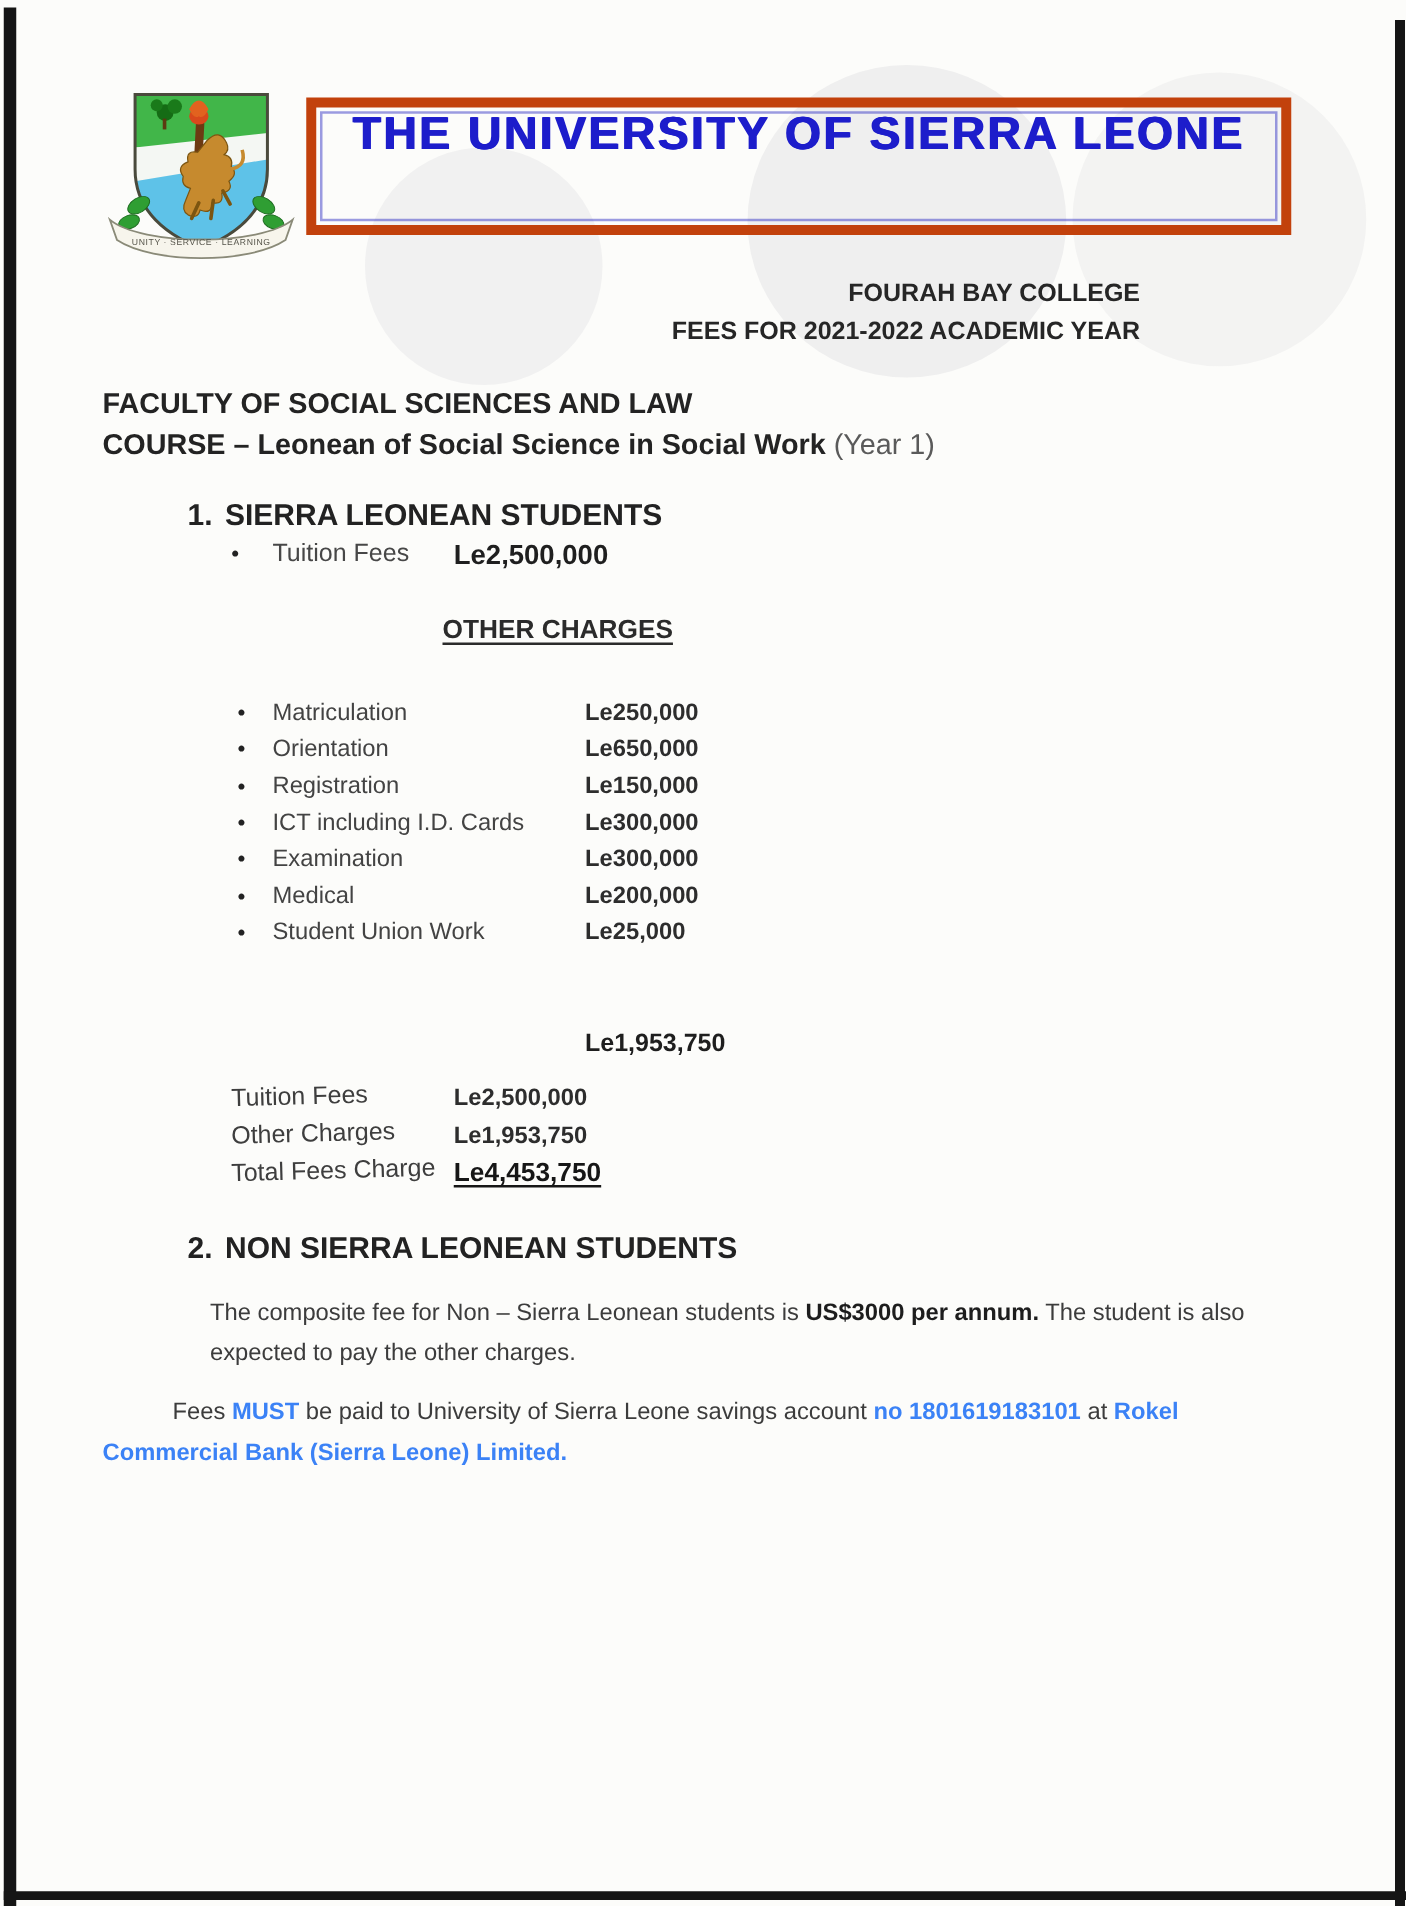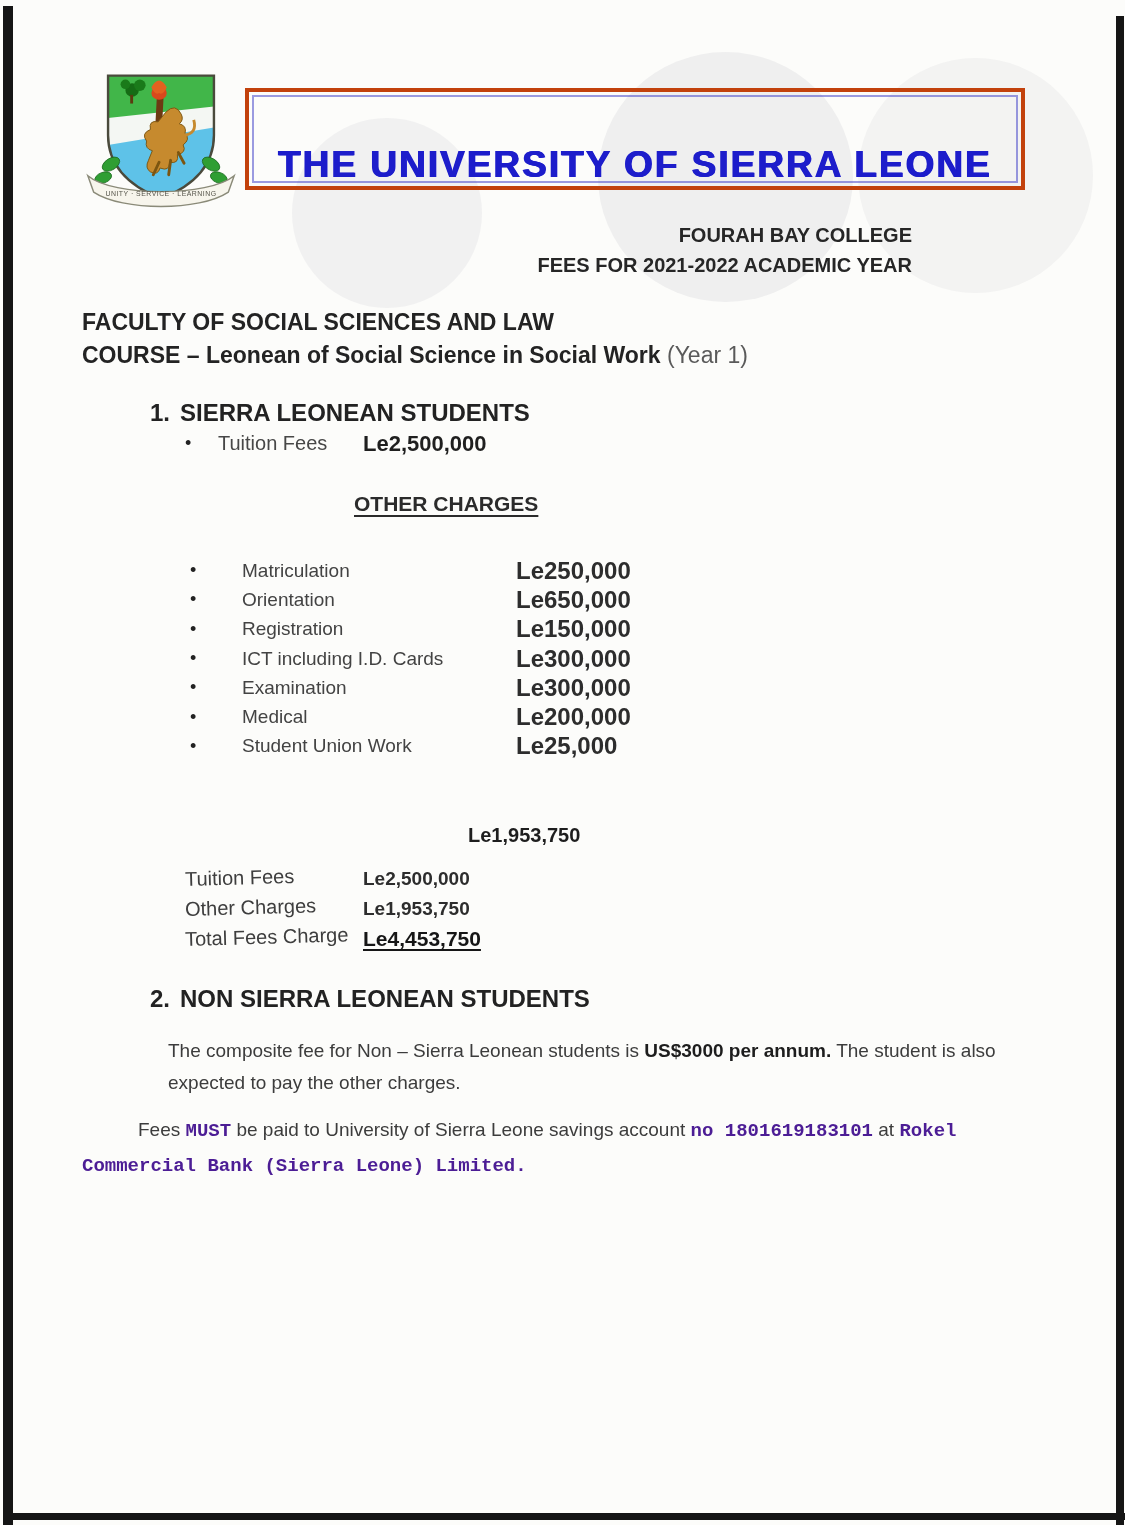--- a/index.html
+++ b/index.html
@@ -20,23 +20,23 @@
   .edge-bottom{left:3px;right:0;bottom:5px;height:7px;}
   
   .wm{position:absolute;border-radius:50%;background:rgba(150,150,168,0.10);}
   .wm1{left:292px;top:118px;width:190px;height:190px;}
   .wm2{left:598px;top:52px;width:255px;height:250px;background:rgba(150,150,168,0.12);}
   .wm3{left:858px;top:58px;width:235px;height:235px;background:rgba(150,150,168,0.09);}
   
   .logo{position:absolute;left:84px;top:68px;width:154px;height:150px;}
   
   .banner{
-    position:absolute;left:245px;top:88px;width:772px;height:94px;
-    border:4px solid #c2410c;
-    display:flex;align-items:flex-end;justify-content:center;
+    position:absolute;left:245px;top:78px;width:772px;height:94px;
+    border:8px solid #c2410c;
+    display:flex;align-items:flex-start;justify-content:center;
   }
   .banner::after{
     content:'';position:absolute;inset:3px;
     border:2px solid rgba(36,36,194,0.45);pointer-events:none;
   }
   .banner-title{
     font-size:37px;font-weight:900;letter-spacing:2px;
     color:#1d1dcb;text-shadow:0.6px 0 0 #1d1dcb, -0.6px 0 0 #1d1dcb;
     white-space:nowrap;
   }
@@ -64,24 +64,24 @@
   .tuition-value{font-size:22px;font-weight:700;color:#1f1f1f;}
   
   .oc-title{
     position:absolute;left:354px;top:492px;
     font-size:21px;font-weight:700;color:#2b2b2b;
     text-decoration:underline;text-underline-offset:4px;
   }
   .charges{position:absolute;left:190px;top:556px;}
   .charge-row{
     display:grid;grid-template-columns:28px 250px auto;
-    height:29.3px;align-items:center;gap:24px;
+    height:29.3px;align-items:center;
   }
   .charge-label{font-size:19px;color:#434343;}
-  .charge-value{font-size:24px;font-weight:600;color:#2d2d2d;}
+  .charge-value{font-size:19px;font-weight:600;color:#2d2d2d;}
   .charge-row:nth-child(9) .charge-value{text-decoration:underline;text-underline-offset:3px;}
   .oc-subtotal{
     position:absolute;left:468px;top:824px;
     font-size:20px;font-weight:700;color:#1e1e1e;
   }
   
   .summary{position:absolute;left:185px;top:864px;}
   .summary-row{display:grid;grid-template-columns:178px auto;height:30px;align-items:center;}
   .summary-label{
     font-size:20px;color:#3e3e3e;display:inline-block;
@@ -95,21 +95,21 @@
   
   .composite-para{
     position:absolute;left:168px;top:1016px;width:872px;
     font-size:19px;line-height:32px;color:#3c3c3c;
   }
   .composite-para b{color:#1d1d1d;}
   .payment-para{
     position:absolute;left:82px;top:1094px;width:930px;
     font-size:19px;line-height:33px;color:#3c3c3c;text-indent:56px;
   }
-  .payment-para b{color:#4c1d95;font-family:Liberation Mono, monospace;}
+  .payment-para b{color:#3b82f6;}
 </style>
 </head>
 <body>
 
 <div class="page">
 
   <div class="edge edge-left"></div>
   <div class="edge edge-right"></div>
   <div class="edge edge-bottom"></div>
 

